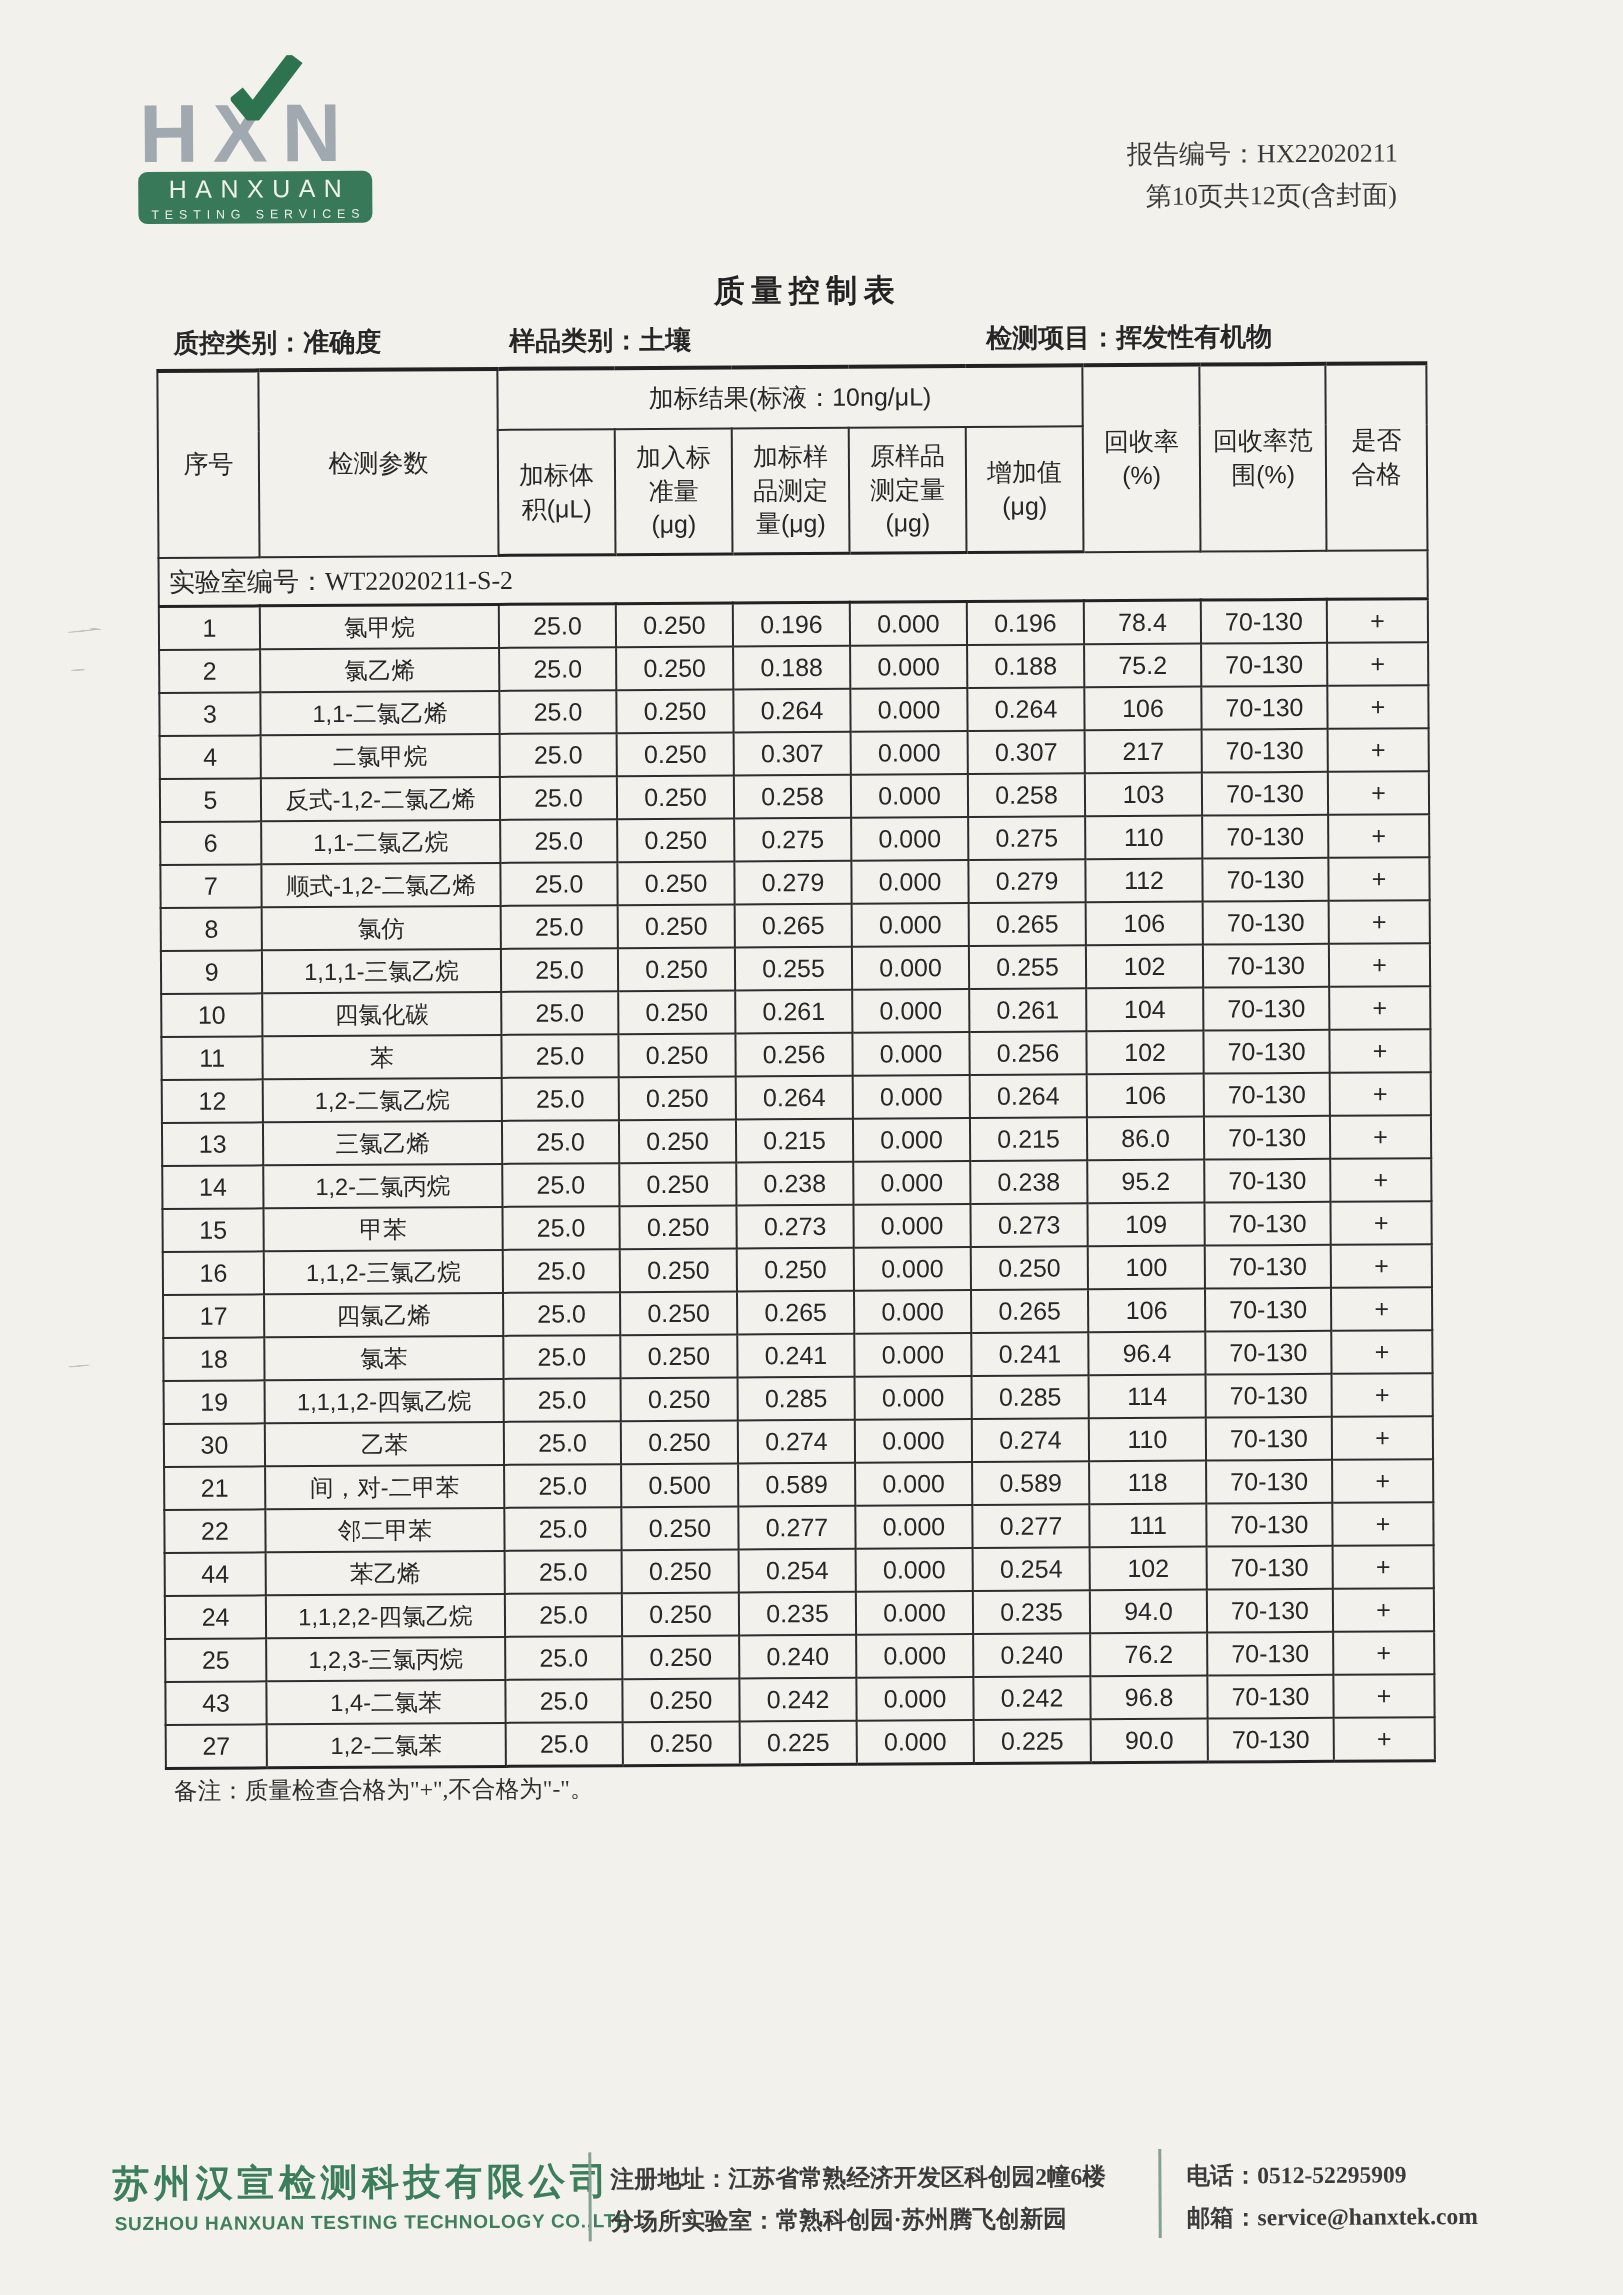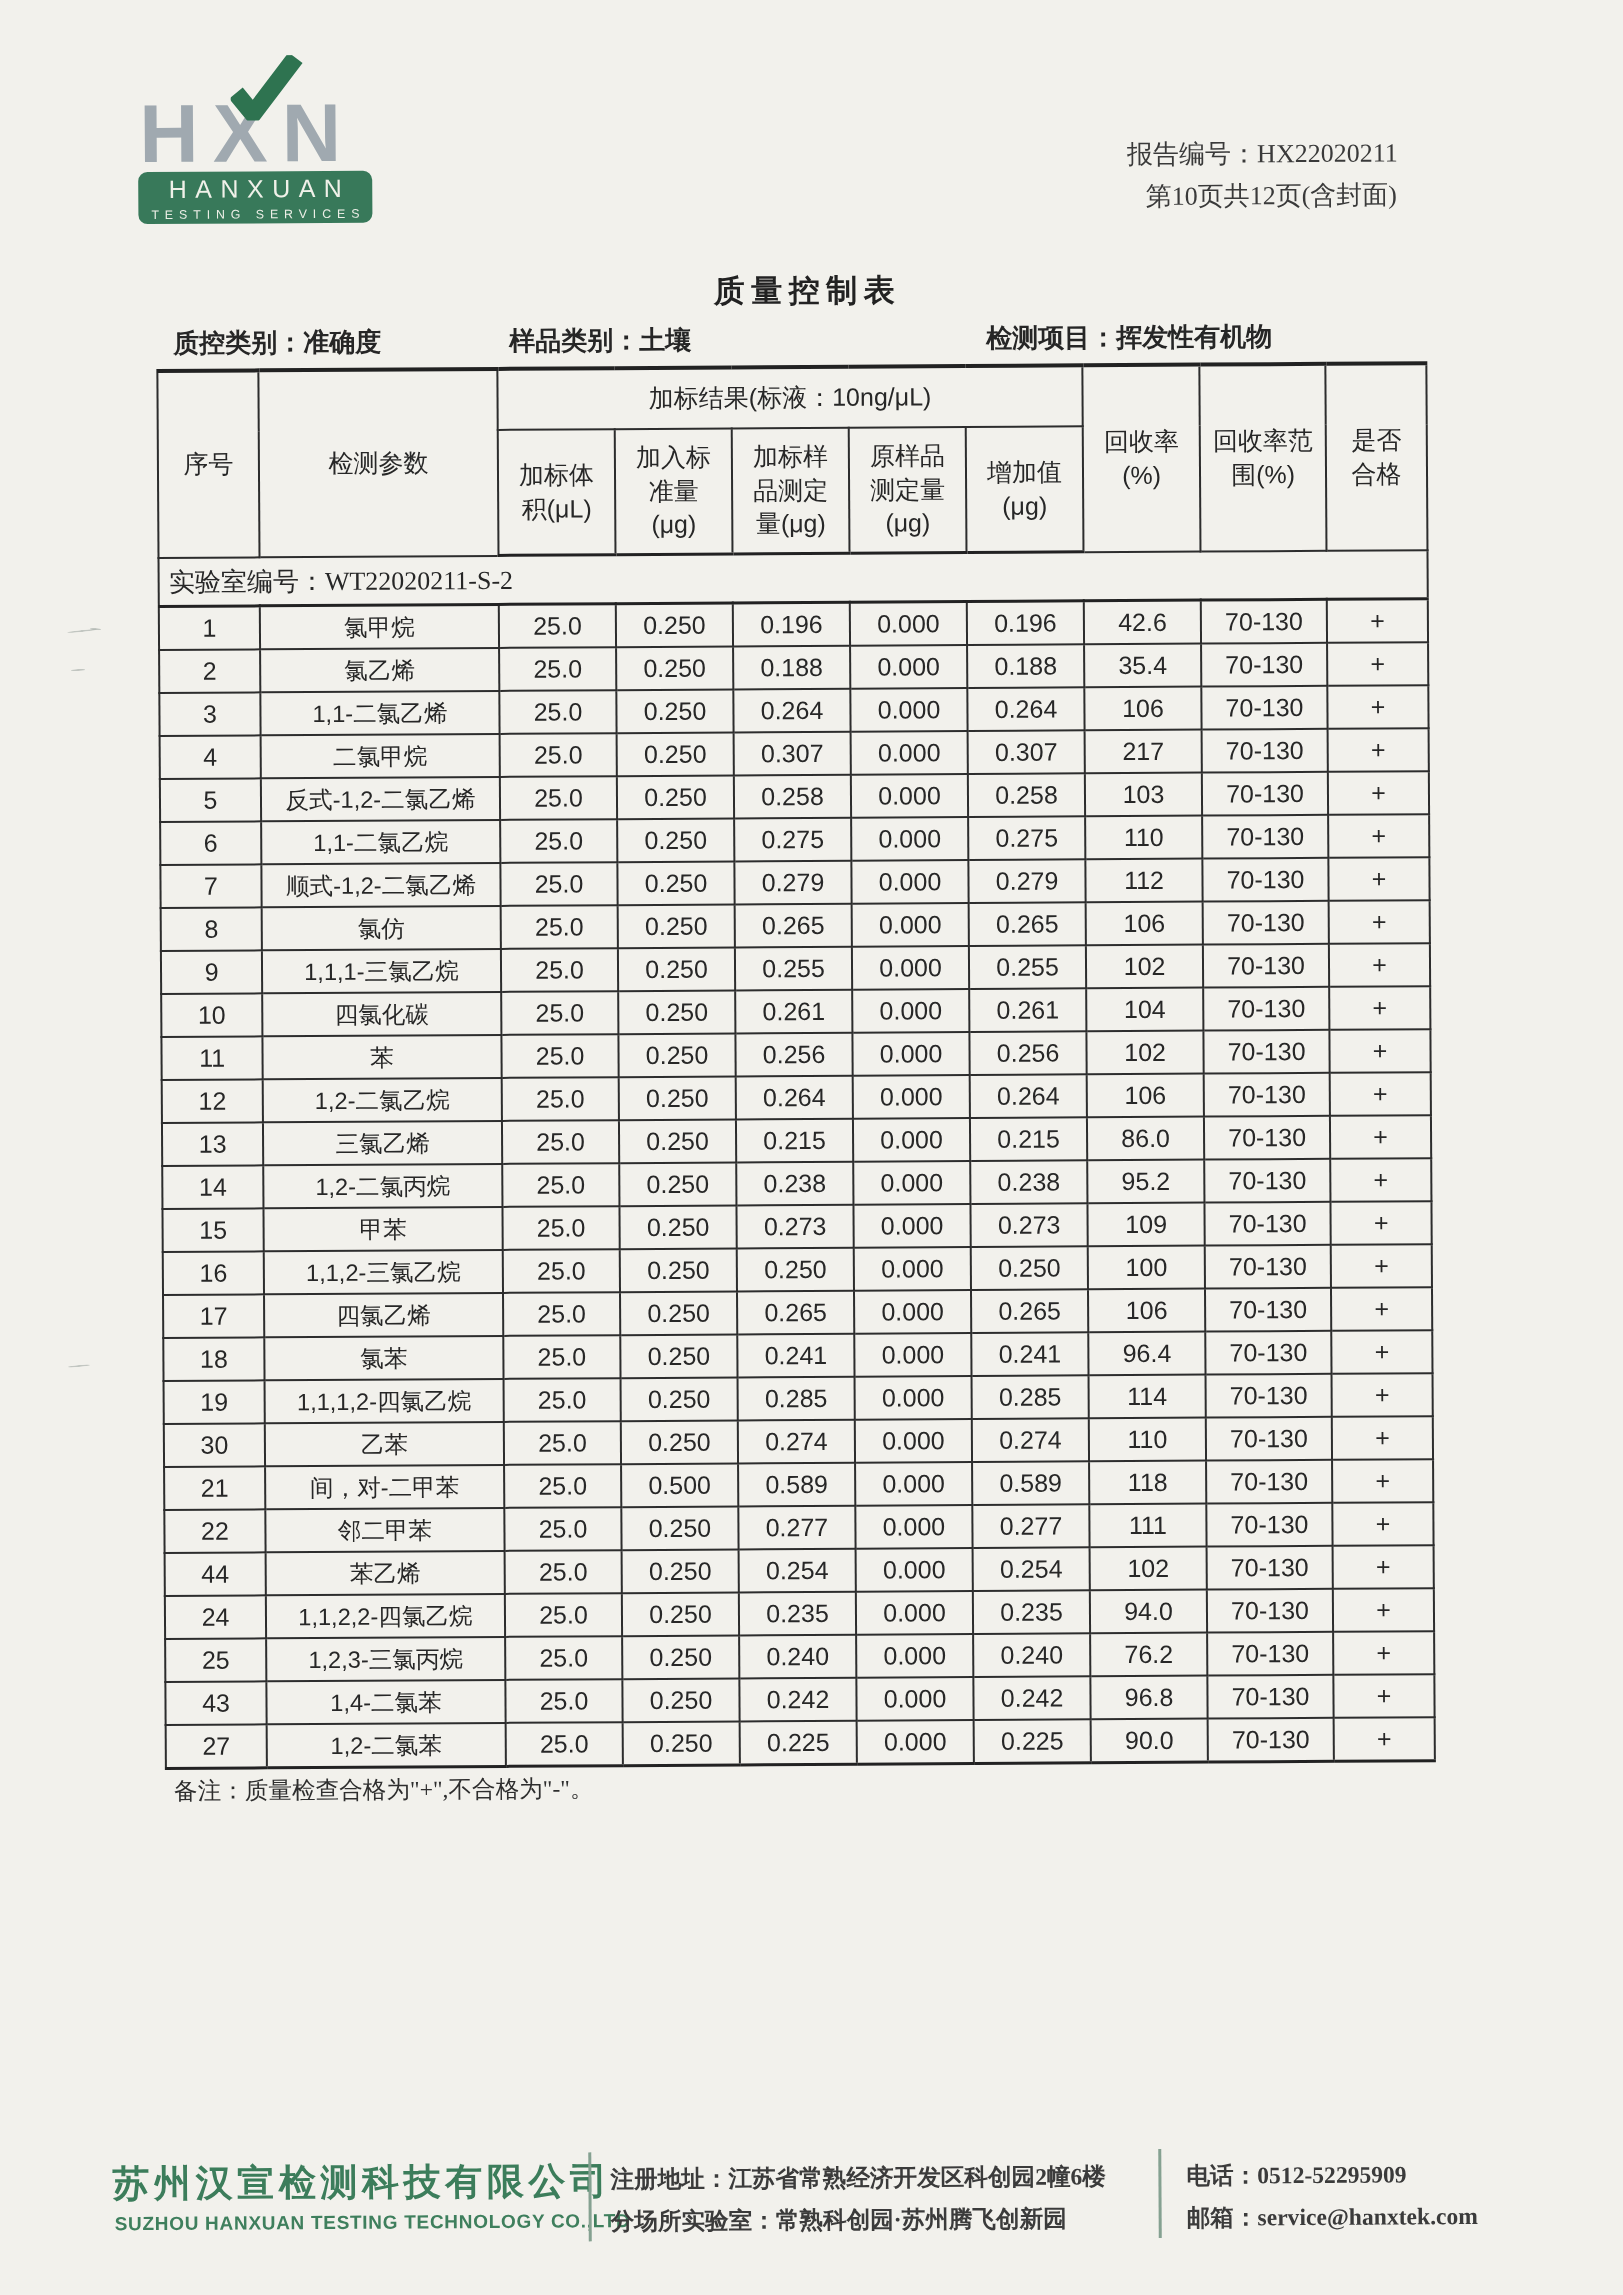--- a/index.html
+++ b/index.html
@@ -174,33 +174,33 @@
     </thead>
     <tbody>
         <tr>
           <td>1</td>
           <td class="param">氯甲烷</td>
           <td>25.0</td>
           <td>0.250</td>
           <td>0.196</td>
           <td>0.000</td>
           <td>0.196</td>
-          <td>42.6</td>
+          <td>78.4</td>
           <td>70-130</td>
           <td>+</td>
         </tr>
         <tr>
           <td>2</td>
           <td class="param">氯乙烯</td>
           <td>25.0</td>
           <td>0.250</td>
           <td>0.188</td>
           <td>0.000</td>
           <td>0.188</td>
-          <td>35.4</td>
+          <td>75.2</td>
           <td>70-130</td>
           <td>+</td>
         </tr>
         <tr>
           <td>3</td>
           <td class="param">1,1-二氯乙烯</td>
           <td>25.0</td>
           <td>0.250</td>
           <td>0.264</td>
           <td>0.000</td>

